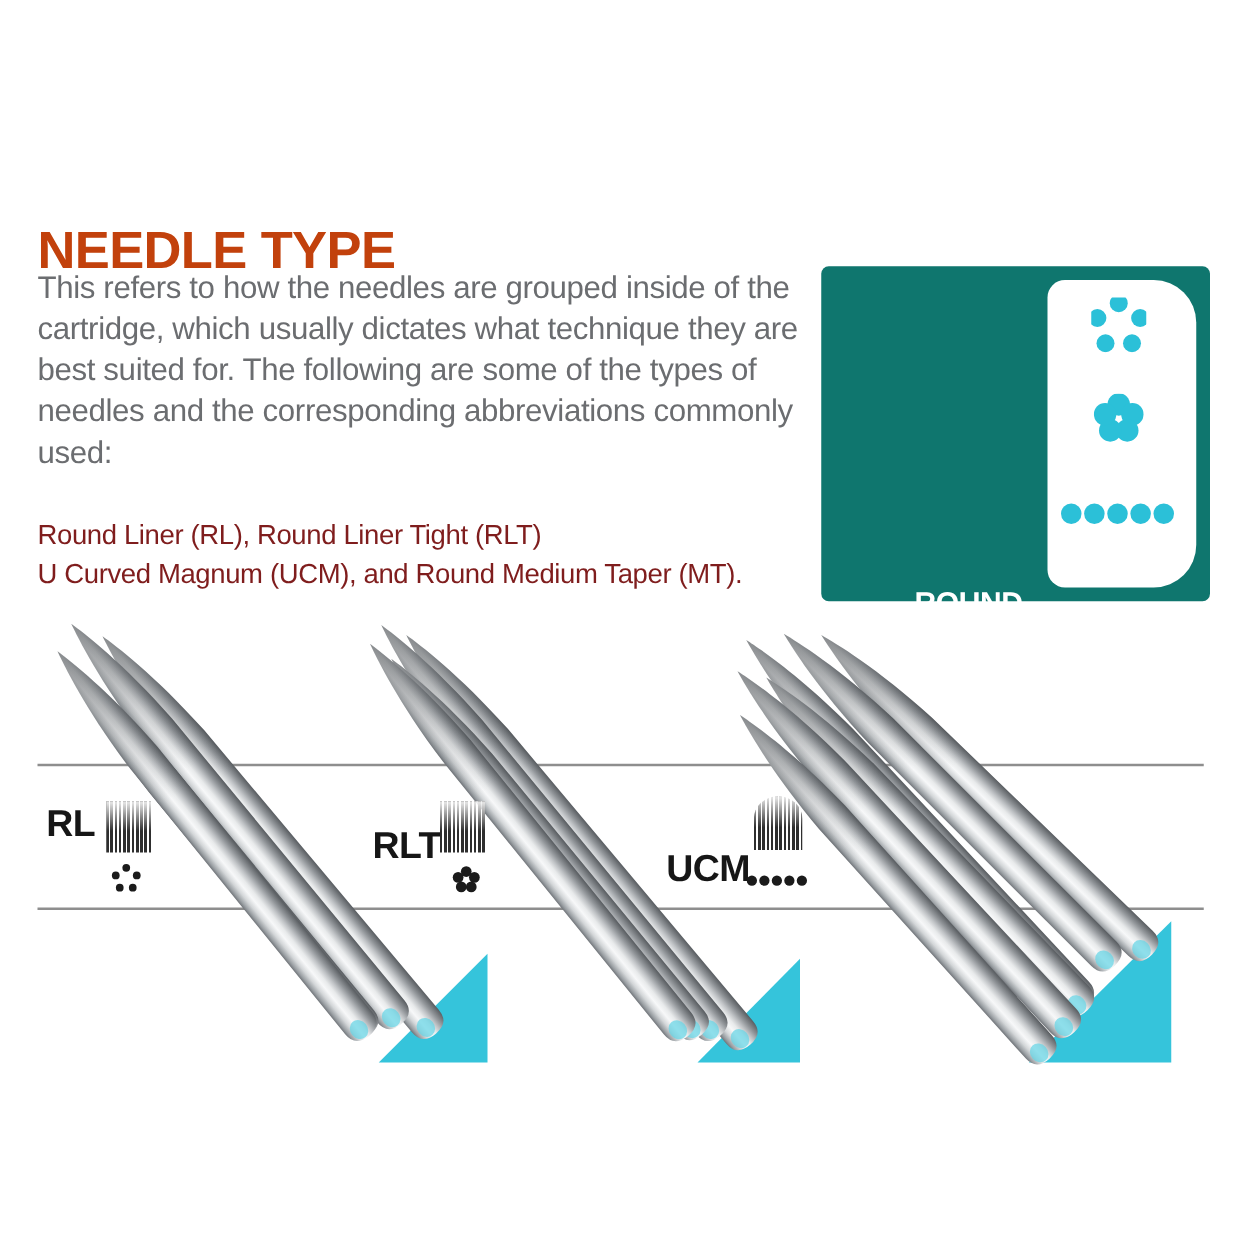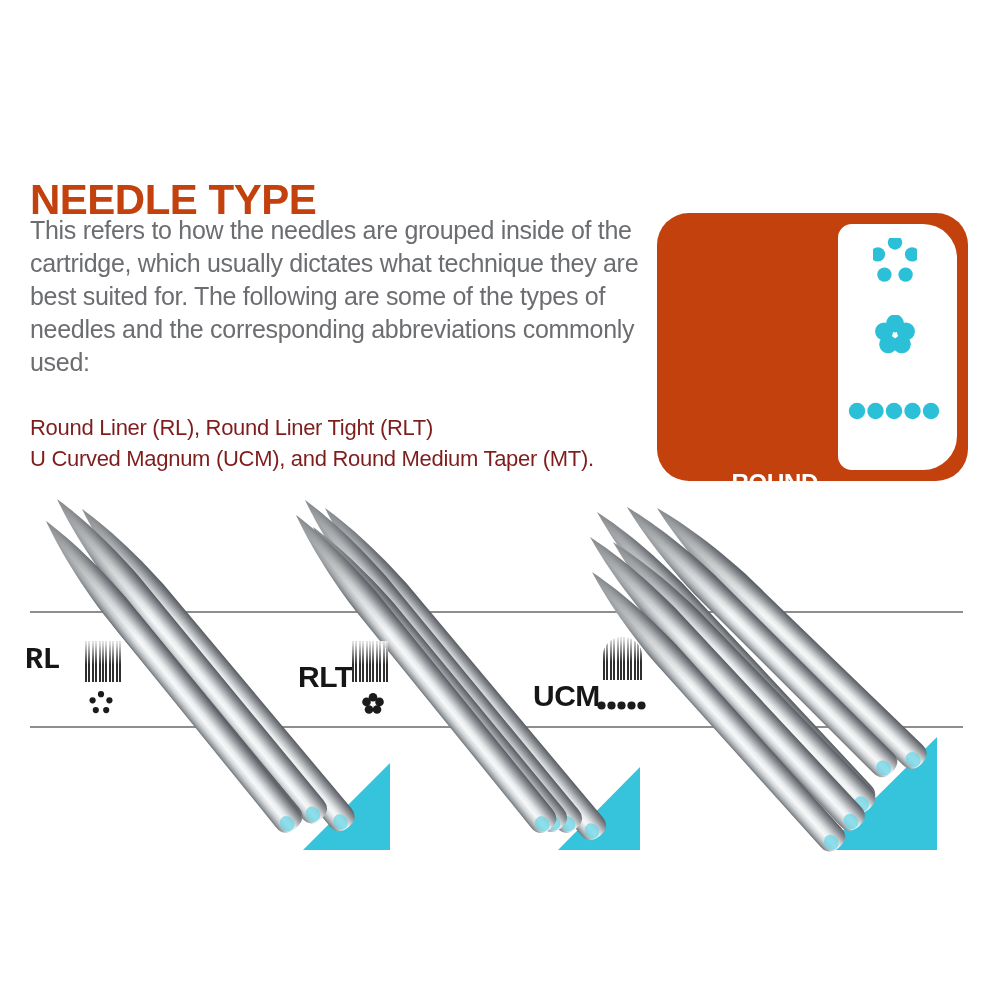--- a/index.html
+++ b/index.html
@@ -9,40 +9,40 @@
   
   #main-title{position:absolute;left:30px;top:160px;font-size:42px;font-weight:bold;
               color:#c2410c;letter-spacing:-0.5px;margin-top:16px;}
   #intro-text{position:absolute;left:30px;top:214px;font-size:25px;line-height:33px;
               color:#6b6d70;white-space:pre;letter-spacing:-0.3px;}
   #abbrev-text{position:absolute;left:30px;top:412px;font-size:22px;line-height:31px;
               color:#7f1d1d;white-space:pre;letter-spacing:-0.3px;}
 
   
   #legend-card{position:absolute;left:657px;top:213px;width:311px;height:268px;
-               background:#c2410c;border-radius:32px;}
+               background:#0f766e;border-radius:6px;}
   #legend-white-panel{position:absolute;right:11px;top:11px;width:119px;height:246px;
                background:#ffffff;border-radius:14px 34px 34px 14px;}
   .legend-label{position:absolute;left:0;width:161px;text-align:right;color:#ffffff;
                font-weight:bold;font-size:24px;line-height:28px;white-space:pre-line;
                letter-spacing:-0.3px;}
   #legend-label-0{top:256px;}
   #legend-label-1{top:313px;}
   #legend-label-2{top:407px;}
   .legend-icon{position:absolute;}
   #legend-icon-0{left:873px;top:238px;}
   #legend-icon-1{left:875px;top:315px;}
   #legend-icon-2{left:848px;top:402px;}
   .legend-icon, .legend-label{pointer-events:none;}
 
   
   #needle-illustration{position:absolute;left:0;top:480px;width:1000px;height:520px;}
   .abbr-label{position:absolute;font-size:30px;font-weight:bold;color:#161616;
               letter-spacing:-0.5px;}
-  #rl-label{left:25px;top:643px;font-family:Liberation Mono, monospace;}
+  #rl-label{left:37px;top:643px;}
   #rlt-label{left:298px;top:660px;}
   #ucm-label{left:533px;top:643px;margin-top:36px;}
 
   .comb{position:absolute;width:36px;height:41px;
         background:
           linear-gradient(to top, rgba(255,255,255,0) 42%, rgba(255,255,255,0.85) 96%),
           repeating-linear-gradient(to right,#2e2e2e 0 2px, rgba(0,0,0,0) 2px 3.4px);}
   #rl-comb{left:85px;top:641px;}
   #rlt-comb{left:352px;top:641px;}
   #ucm-comb{left:603px;top:637px;width:39px;height:43px;

